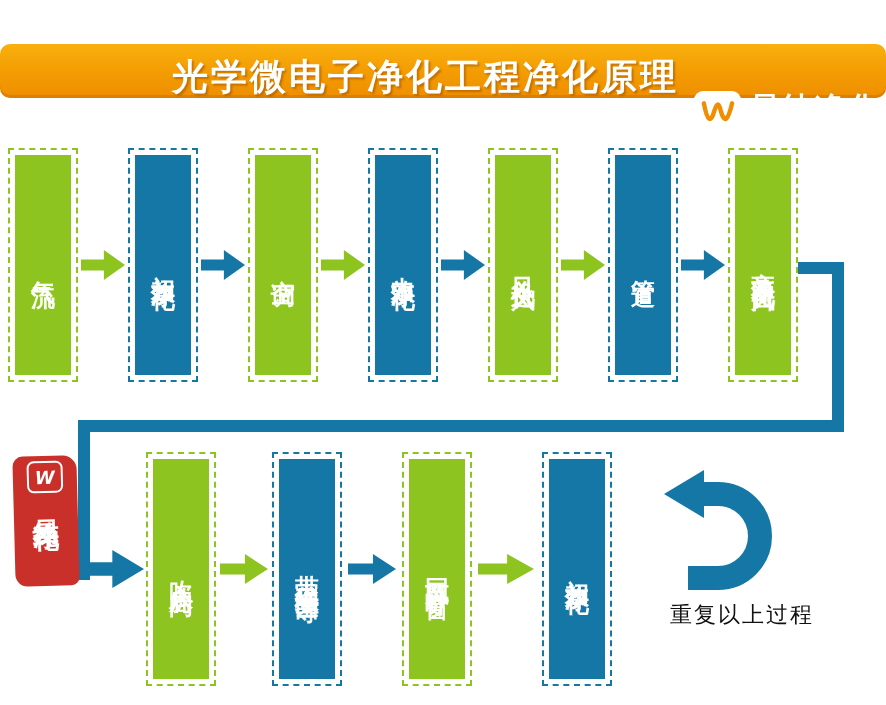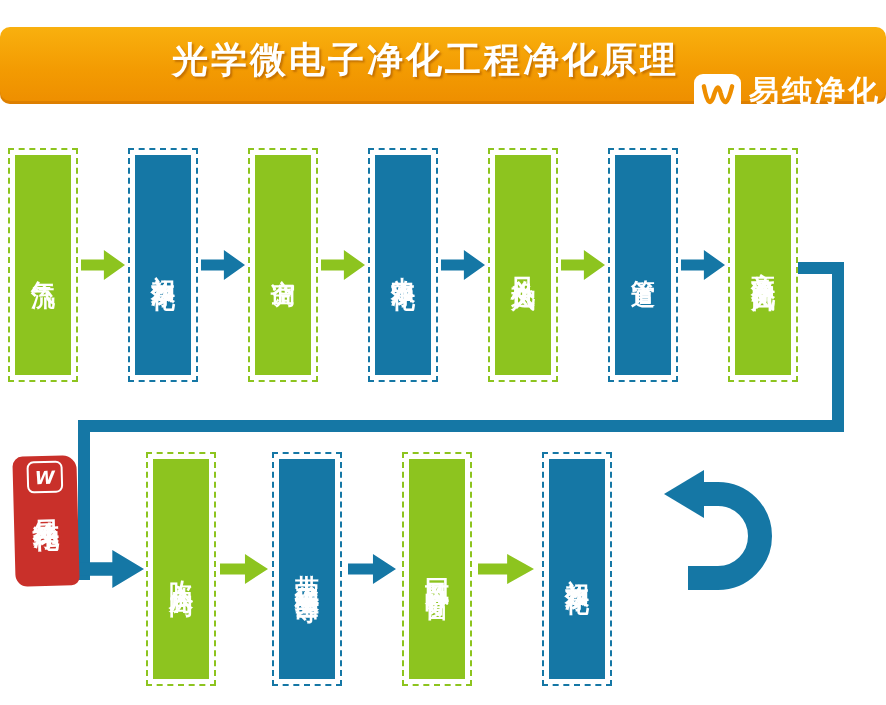--- a/index.html
+++ b/index.html
@@ -5,21 +5,21 @@
   * { margin:0; padding:0; box-sizing:border-box; }
   html,body { background:#ffffff; }
   body {
     width:886px; height:705px; position:relative; overflow:hidden;
     font-family:"DejaVu Sans","Liberation Sans",sans-serif;
   }
   .stage { position:absolute; inset:0; }
 
   
   .banner {
-    position:absolute; left:0; top:27px; width:886px; height:77px;
+    position:absolute; left:0; top:44px; width:886px; height:54px;
     border-radius:10px;
     background:linear-gradient(180deg, var(--orange-top,#f9b00e) 0%, #f39b02 55%, var(--orange-bottom,#ee8e00) 100%);
     box-shadow: inset 0 -3px 0 rgba(190,100,0,.35);
   }
   .banner-title {
     position:absolute; left:172px; top:9px;
     font-size:36px; font-weight:bold; color:#ffffff; letter-spacing:3px;
     text-shadow:2px 2px 2px rgba(160,80,0,.55); white-space:nowrap;
   }
   .logo {
@@ -178,19 +178,20 @@
   </div>
 
   <div class="barrow green" style="left:220px;top:554px;width:48px"></div>
   <div class="barrow blue" style="left:348px;top:554px;width:48px"></div>
   <div class="barrow green" style="left:478px;top:554px;width:56px"></div>
 
   <svg class="uturn" viewBox="0 0 130 140">
     <path d="M 40 118 H 70 A 42 42 0 0 0 70 34 H 56" fill="none" stroke-width="24"></path>
     <polygon points="56,10 56,58 16,34"></polygon>
   </svg>
+  <div class="repeat-note">重复以上过程</div>
 
   <div class="seal">
     <div class="seal-logo">W</div>
     <div class="seal-text">易纯净化</div>
   </div>
 
 </div>
 
 </body></html>

